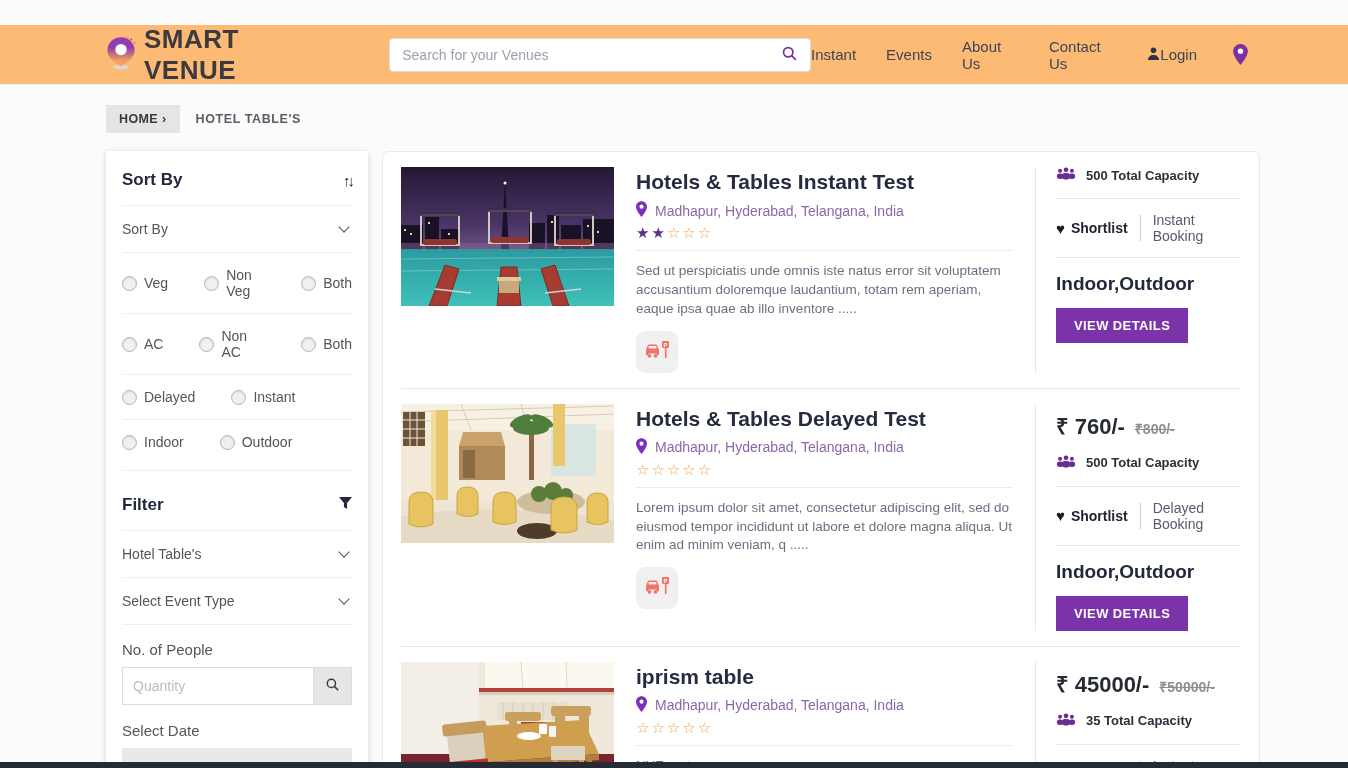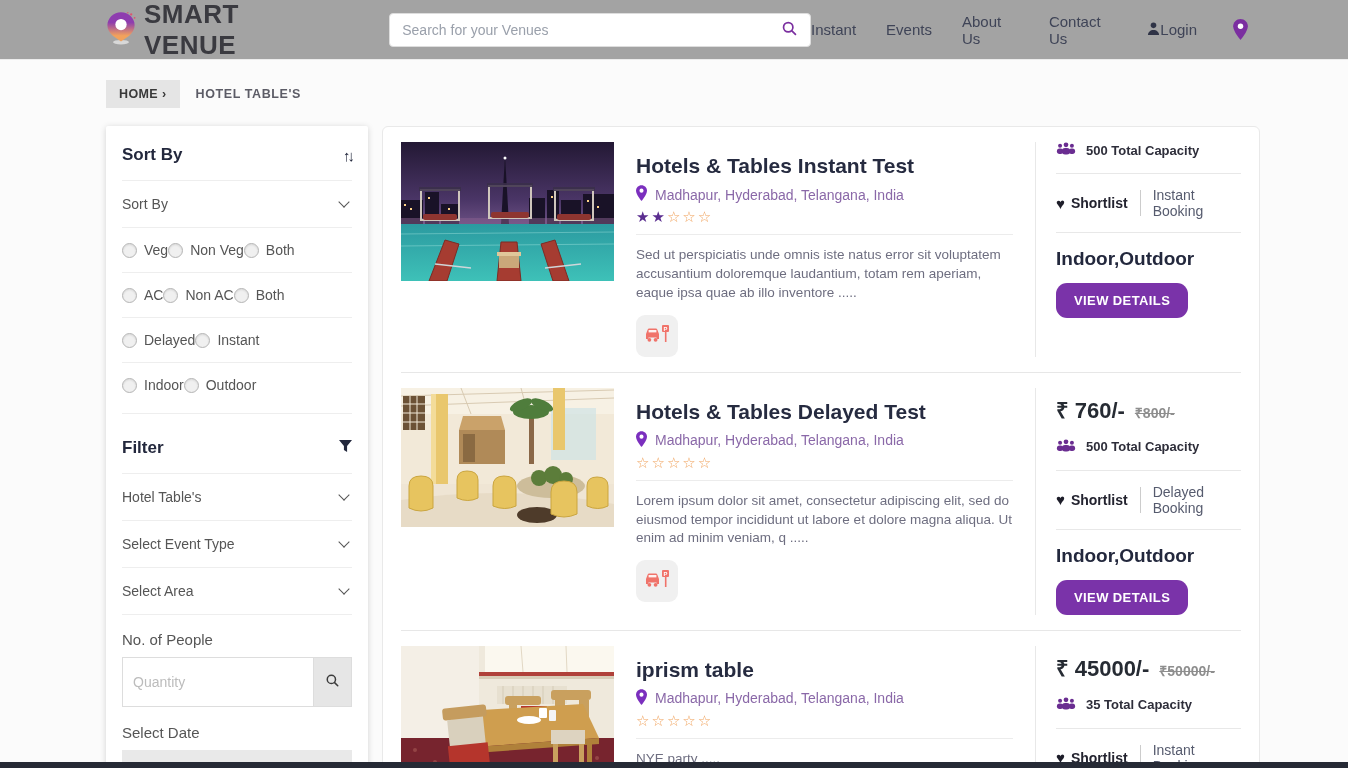--- a/index.html
+++ b/index.html
@@ -1,21 +1,21 @@
 <!DOCTYPE html>
 <html><head>
 <meta charset="utf-8">
 <style>
   * { margin:0; padding:0; box-sizing:border-box; }
   html,body { width:1348px; height:768px; overflow:hidden; background:#fbfbfb;
     font-family:"Liberation Sans", sans-serif; color:#3c4156; }
 
   
-  .header { height:60px; background:#a3a3a3; border-bottom:1px solid #ececec;
-    display:flex; align-items:center; padding:0 100px 0 106px; }
+  .header { height:60px; background:#fdba74; border-bottom:1px solid #ececec;
+    display:flex; align-items:center; padding:0 100px 0 106px;margin-top:25px; }
   .logo { display:flex; align-items:center; gap:8px; cursor:pointer; }
   .logo-text { font-size:26px; font-weight:700; color:#3a3a40; letter-spacing:.5px; }
   .searchbox { margin-left:56px; width:432px; height:34px; border:1px solid #ddd;
     border-radius:4px; display:flex; align-items:center; background:#fff; }
   .searchbox input { flex:1; border:none; outline:none; padding:0 12px; font-size:14px;
     color:#444; font-family:inherit; background:transparent; }
   .searchbox input::placeholder { color:#9aa0ab; }
   .search-btn { border:none; background:transparent; padding:0 12px; cursor:pointer; display:flex; }
   .nav { margin-left:auto; display:flex; align-items:center; gap:30px; }
   .nav a { text-decoration:none; color:#3f4457; font-size:15px; cursor:pointer; }
@@ -36,43 +36,43 @@
     padding:0 18px; }
 
   
   .side-title { display:flex; justify-content:space-between; align-items:center;
     padding:19px 0 15px; font-size:17px; font-weight:700; color:#23283d; }
   .updown { font-size:15px; font-weight:700; color:#23283d; letter-spacing:-3px; cursor:pointer; }
   .select-row { display:flex; justify-content:space-between; align-items:center;
     padding:15px 0; border-top:1px solid #eee; color:#555; font-size:14px; cursor:pointer; }
   .chev { width:8px; height:8px; border-right:1.6px solid #555; border-bottom:1.6px solid #555;
     transform:rotate(45deg); margin:-4px 4px 0 0; }
-  .radio-row { display:flex; align-items:center; gap:0; padding:14px 0; border-top:1px solid #eee; }
+  .radio-row { display:flex; align-items:center; gap:36px; padding:14px 0; border-top:1px solid #eee; }
   .radio { display:flex; align-items:center; gap:7px; color:#555; font-size:14px; cursor:pointer; }
   .rdot { width:15px; height:15px; border-radius:50%; border:1px solid #b5b5b5; background:#f0f0f0;
     box-shadow:inset 0 1px 2px rgba(0,0,0,.1); flex:none; }
   .filter-title { border-top:1px solid #eee; margin-top:6px; padding-top:24px; }
   .people-label { padding:16px 0 9px; color:#555; font-size:15px; border-top:1px solid #eee; }
   .qty-group { display:flex; }
-  .qty-group input { flex:1; height:50px; border:1px solid #ddd; padding:0 10px;
+  .qty-group input { flex:1; height:38px; border:1px solid #ddd; padding:0 10px;
     font-size:14px; color:#333; font-family:inherit; outline:none; min-width:0; }
   .qty-group input::placeholder { color:#bcbcbc; }
   .qty-btn { width:38px; background:#e6e6e6; border:1px solid #ddd; border-left:none;
     display:flex; align-items:center; justify-content:center; cursor:pointer; }
   .date-label { padding:17px 0 9px; color:#555; font-size:15px; }
   .date-input { width:100%; height:42px; background:#e9e9e9; border:none; padding:0 12px;
     font-size:14px; font-weight:700; color:#9b9b9b; font-family:inherit; outline:none; }
   .date-input::placeholder { color:#b3b3b3; }
 
   
   .card { display:flex; padding:15px 0; border-bottom:1px solid #e7e7e7; }
   .card:last-child { border-bottom:none; }
   .card-img { width:213px; height:139px; flex:none; overflow:hidden; cursor:pointer; }
   .card-img svg { display:block; }
-  .card-mid { flex:1; padding:0 22px; min-width:0;margin-top:9px; }
+  .card-mid { flex:1; padding:0 22px; min-width:0; }
   .card-title { font-size:21px; font-weight:700; color:#262b40; margin:3px 0 7px; cursor:pointer; }
   .loc-row { display:flex; align-items:center; gap:8px; font-size:14px; color:#8a68a8; }
   .stars { font-size:15px; letter-spacing:2px; padding:4px 0 8px; border-bottom:1px solid #ececec;
     margin-bottom:11px; }
   .star-fill { color:#5b2e90; }
   .star-empty { color:#f0a35e; }
   .desc { font-size:13.5px; color:#6e6e80; line-height:1.4; max-width:390px; margin-bottom:12px; }
   .park-box { width:42px; height:42px; background:#f0f0f0; border-radius:9px;
     display:flex; align-items:center; justify-content:center; }
 
@@ -83,21 +83,21 @@
   .cap-row { display:flex; align-items:center; gap:10px; font-size:13px; font-weight:700;
     color:#2e2e3a; padding-bottom:15px; border-bottom:1px solid #e8e8e8; }
   .sl-row { display:flex; align-items:center; gap:12px; padding:13px 0; border-bottom:1px solid #e8e8e8; }
   .shortlist { display:flex; align-items:center; gap:6px; color:#23232f; font-size:14px;
     font-weight:600; cursor:pointer; }
   .heart { color:#1d1d29; font-size:15px; }
   .vsep { width:1px; height:26px; background:#ccc; flex:none; }
   .booking { color:#565b6e; font-size:14px; }
   .space { font-size:19px; font-weight:700; color:#23283d; margin:15px 0 13px; }
   .view-btn { background:#7a33a9; color:#fff; font-weight:700; font-size:13px;
-    letter-spacing:.4px; padding:10px 18px; border:none; border-radius:11px; cursor:pointer;
+    letter-spacing:.4px; padding:10px 18px; border:none; border-radius:0; cursor:pointer;
     font-family:inherit; }
 
   .bottom-bar { position:fixed; left:0; right:0; bottom:0; height:6px; background:#262a35; }
 </style>
 </head>
 <body>
 
 <div class="header">
   <div class="logo">
     <span>
@@ -232,24 +232,20 @@
         </svg>
       </span>
     </div>
 
     <div class="select-row">
       <span>Hotel Table's</span>
       <span class="chev"></span>
     </div>
     <div class="select-row">
       <span>Select Event Type</span>
-      <span class="chev"></span>
-    </div>
-    <div class="select-row">
-      <span>Select Area</span>
       <span class="chev"></span>
     </div>
 
     <div class="people-label">No. of People</div>
     <div class="qty-group">
       <input placeholder="Quantity" style="">
       <span class="qty-btn">
         <span>
           <svg viewBox="0 0 20 20" width="15" height="15">
             <circle cx="8.5" cy="8.5" r="5.5" fill="none" stroke="#3c3c3c" stroke-width="2"></circle>

